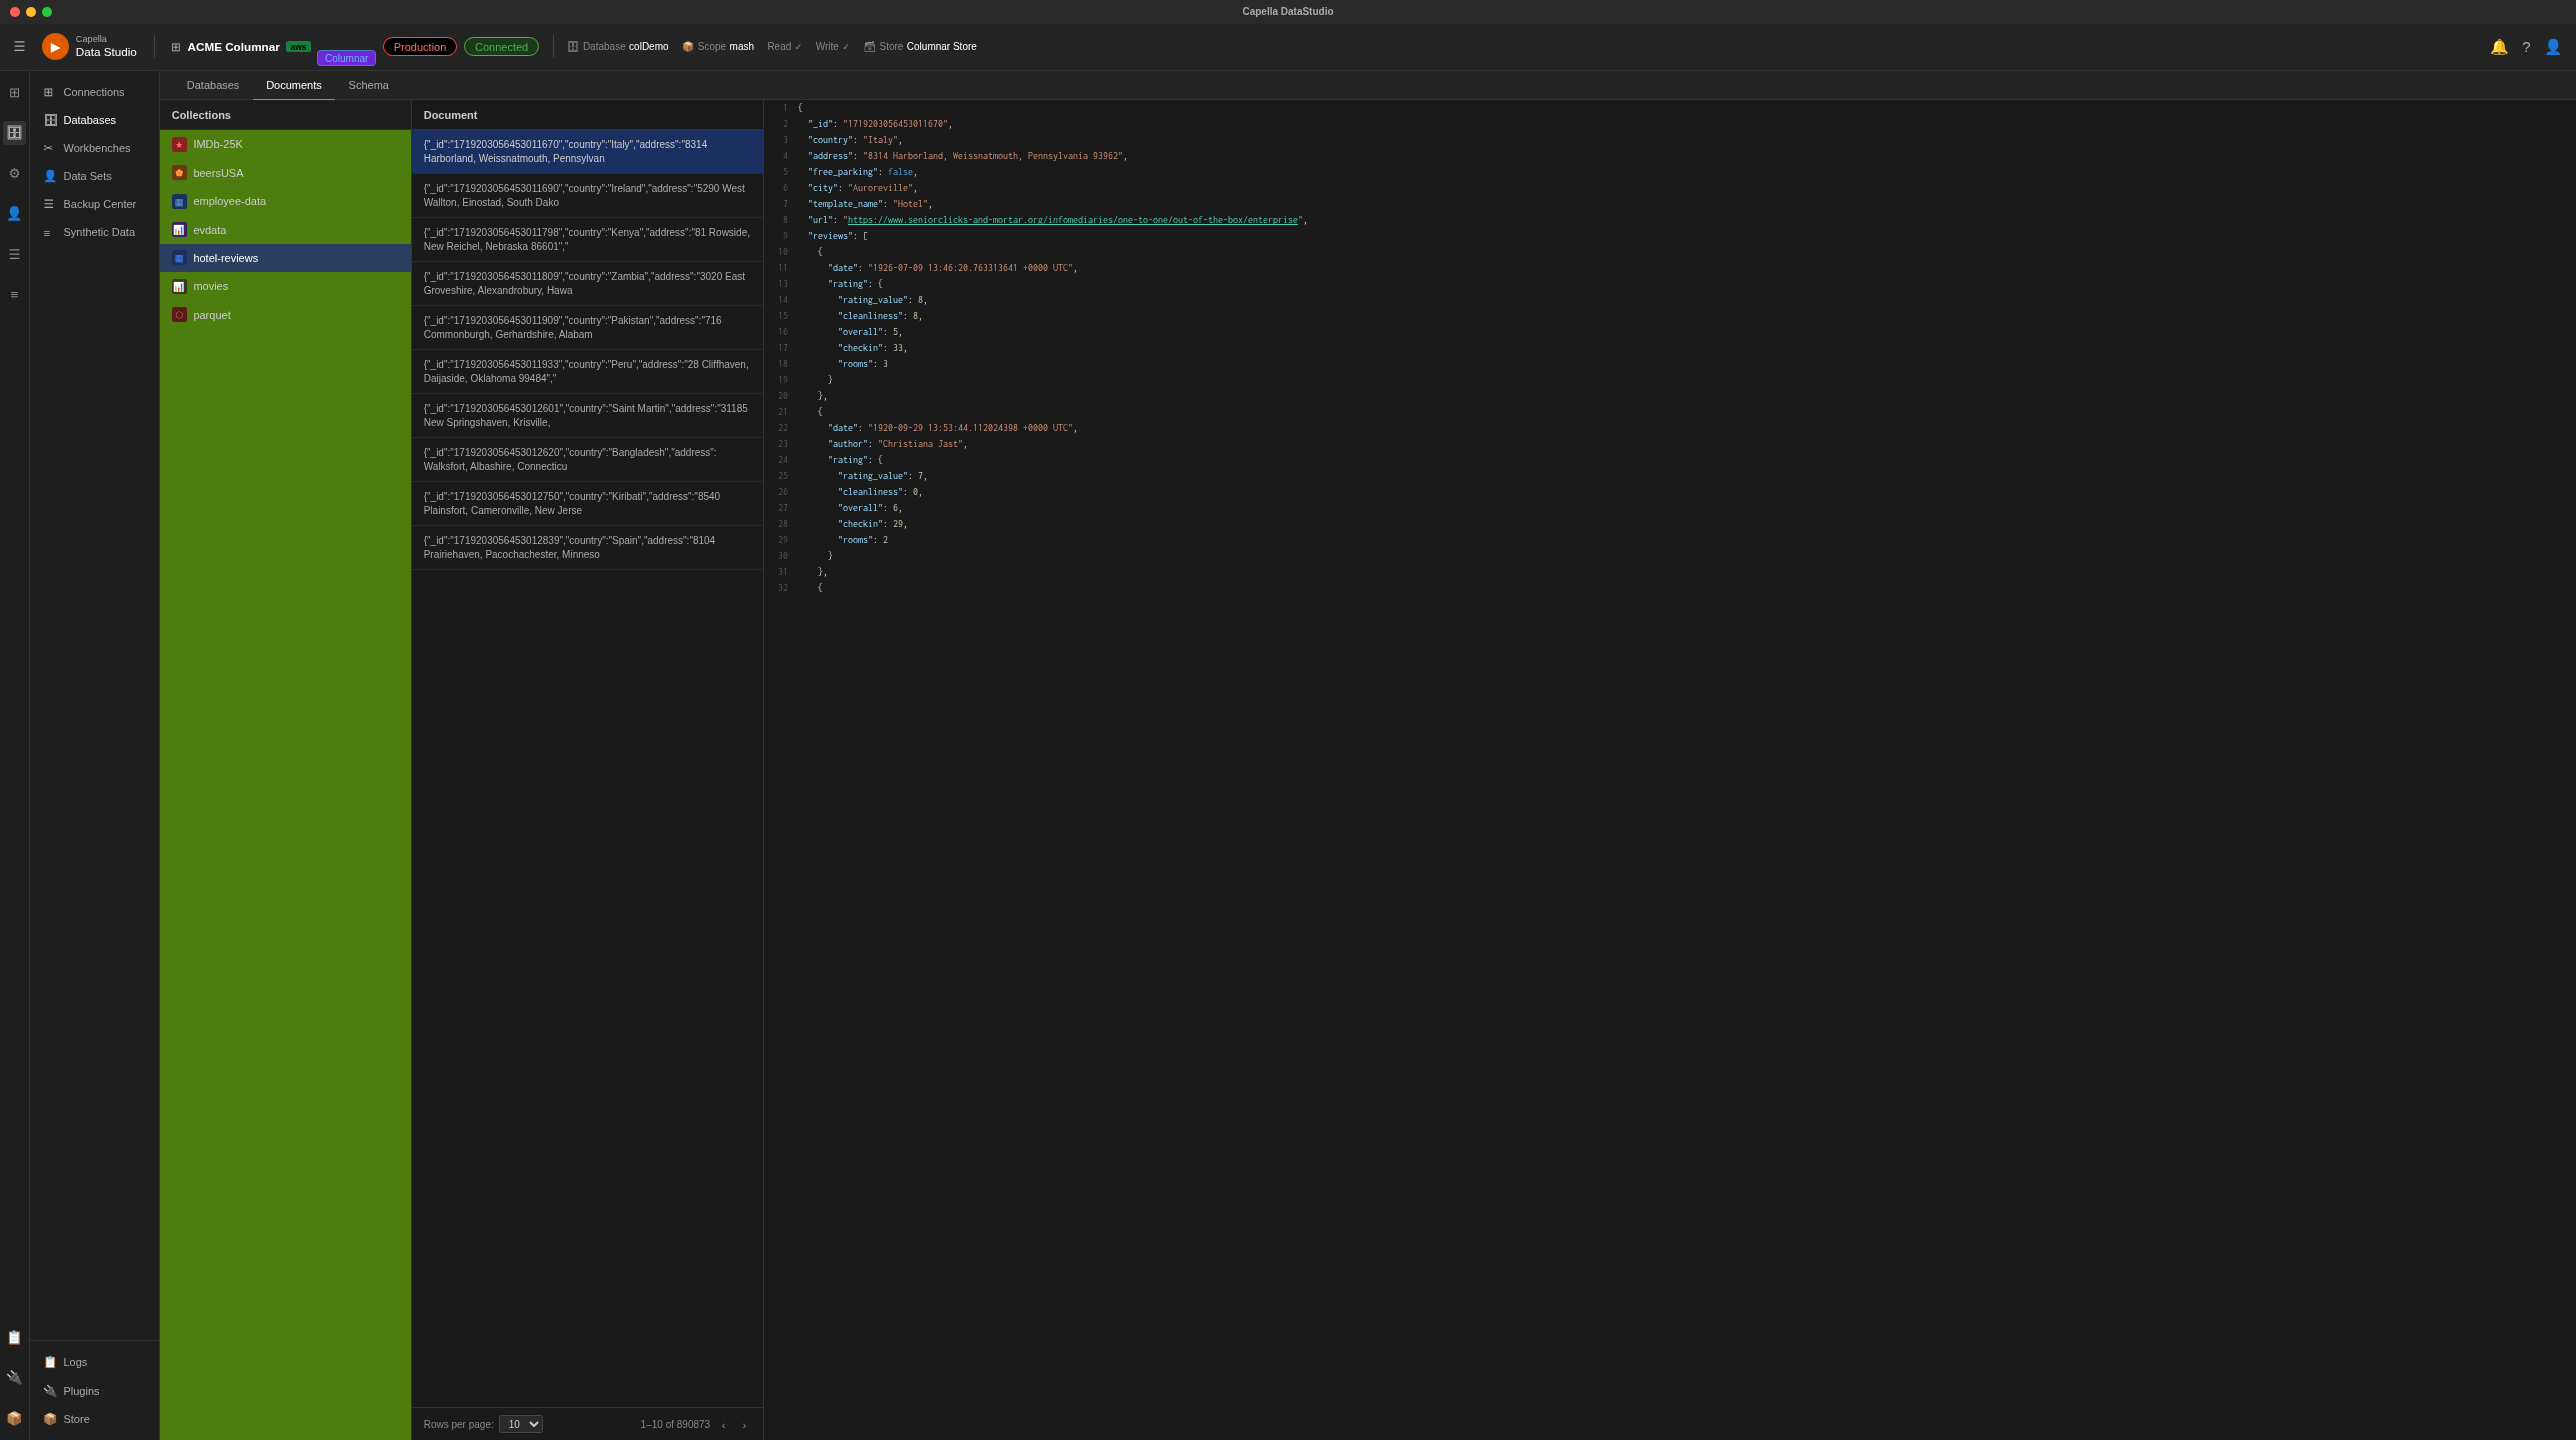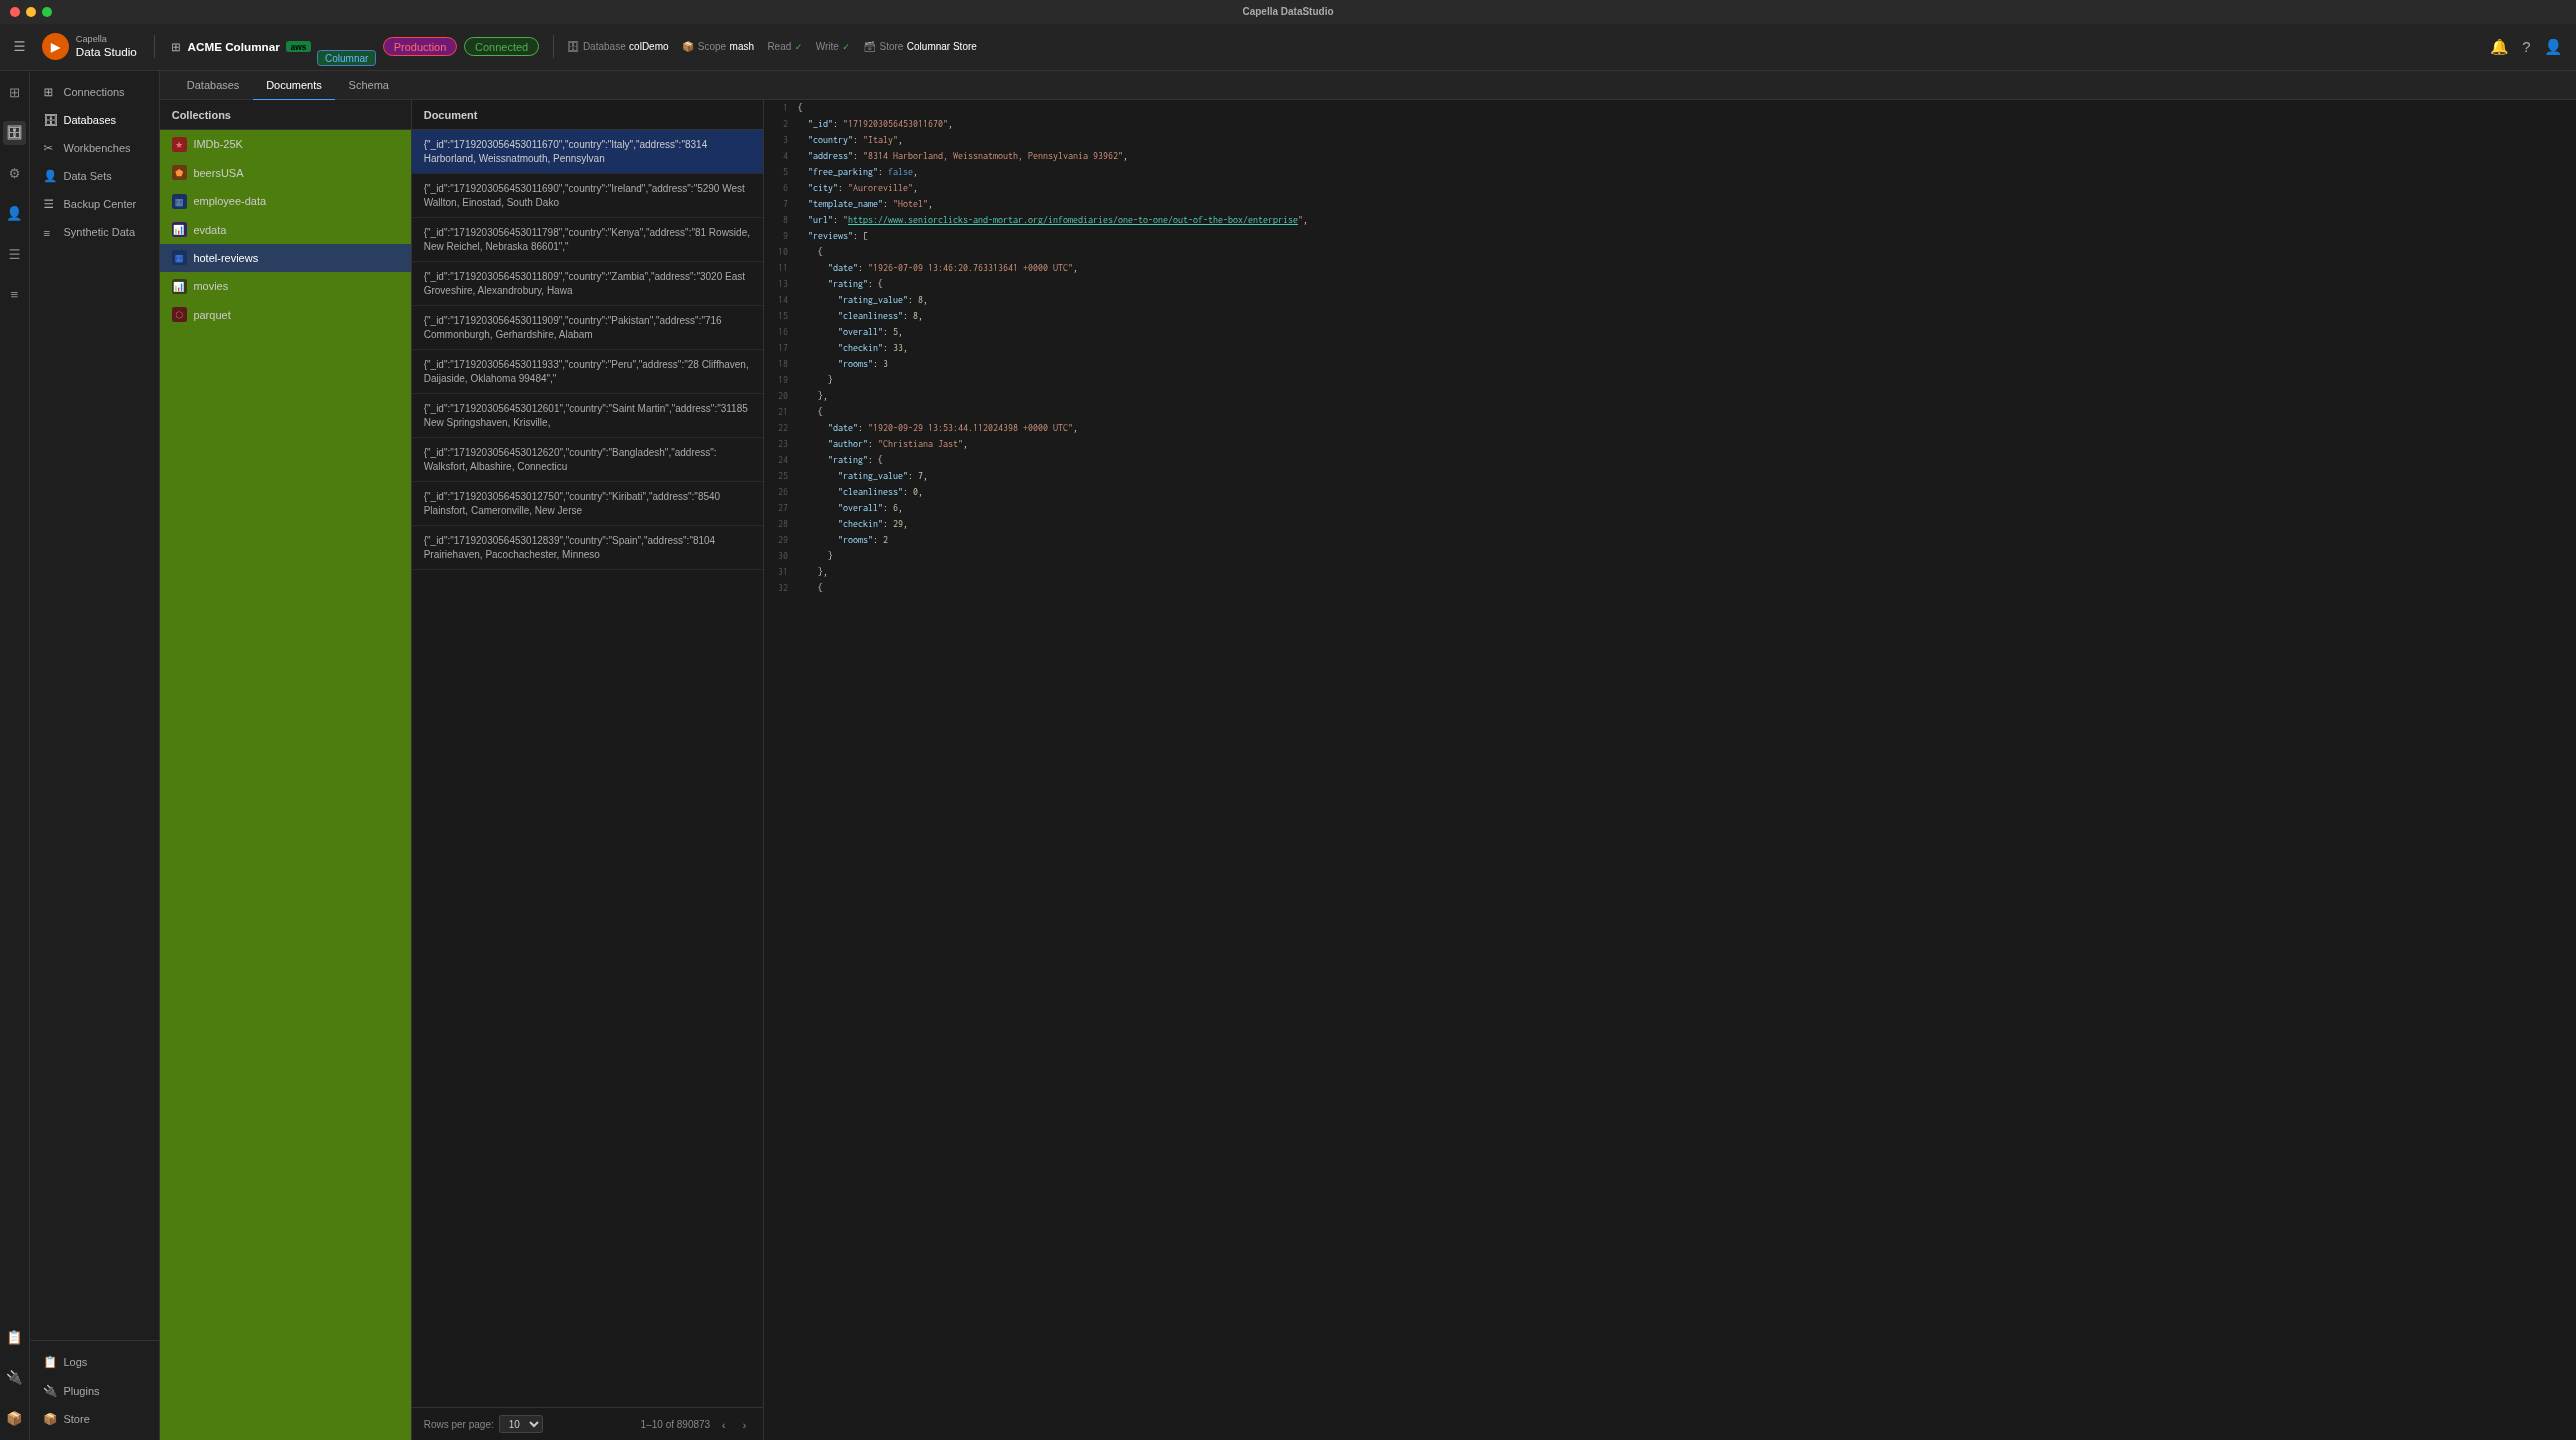--- a/index.html
+++ b/index.html
@@ -98,30 +98,30 @@
     .conn-name { color: #fff; font-weight: 600; font-size: 11.7px; }
     .aws-badge {
       background: #15803d;
       color: #000;
       font-size: 8.4px;
       font-weight: bold;
       padding: 0.8px 4.2px;
       border-radius: 2.5px;
     }
     .columnar-badge {
-      background: #14532d;
+      background: #6d28d9;
       color: #6bb3ff;
       border: 0.8px solid #4a7abf;
       border-radius: 3.4px;
       padding: 1.7px 6.7px;
       font-size: 10px;
       margin-top: 23px;
     }
     .production-badge {
-      background: #701a75;
+      background: #000000;
       color: #ff6b6b;
       border: 0.8px solid #ff4444;
       border-radius: 10px;
       padding: 2.5px 10px;
       font-size: 11px;
     }
     .connected-badge {
       background: #1a3a1a;
       color: #4caf50;
       border: 0.8px solid #4caf50;

